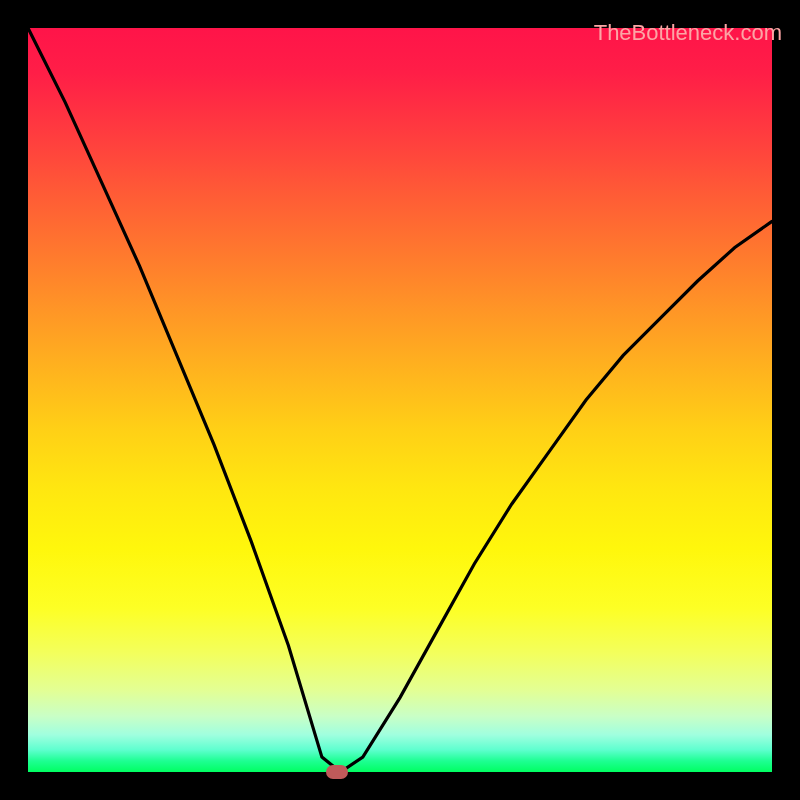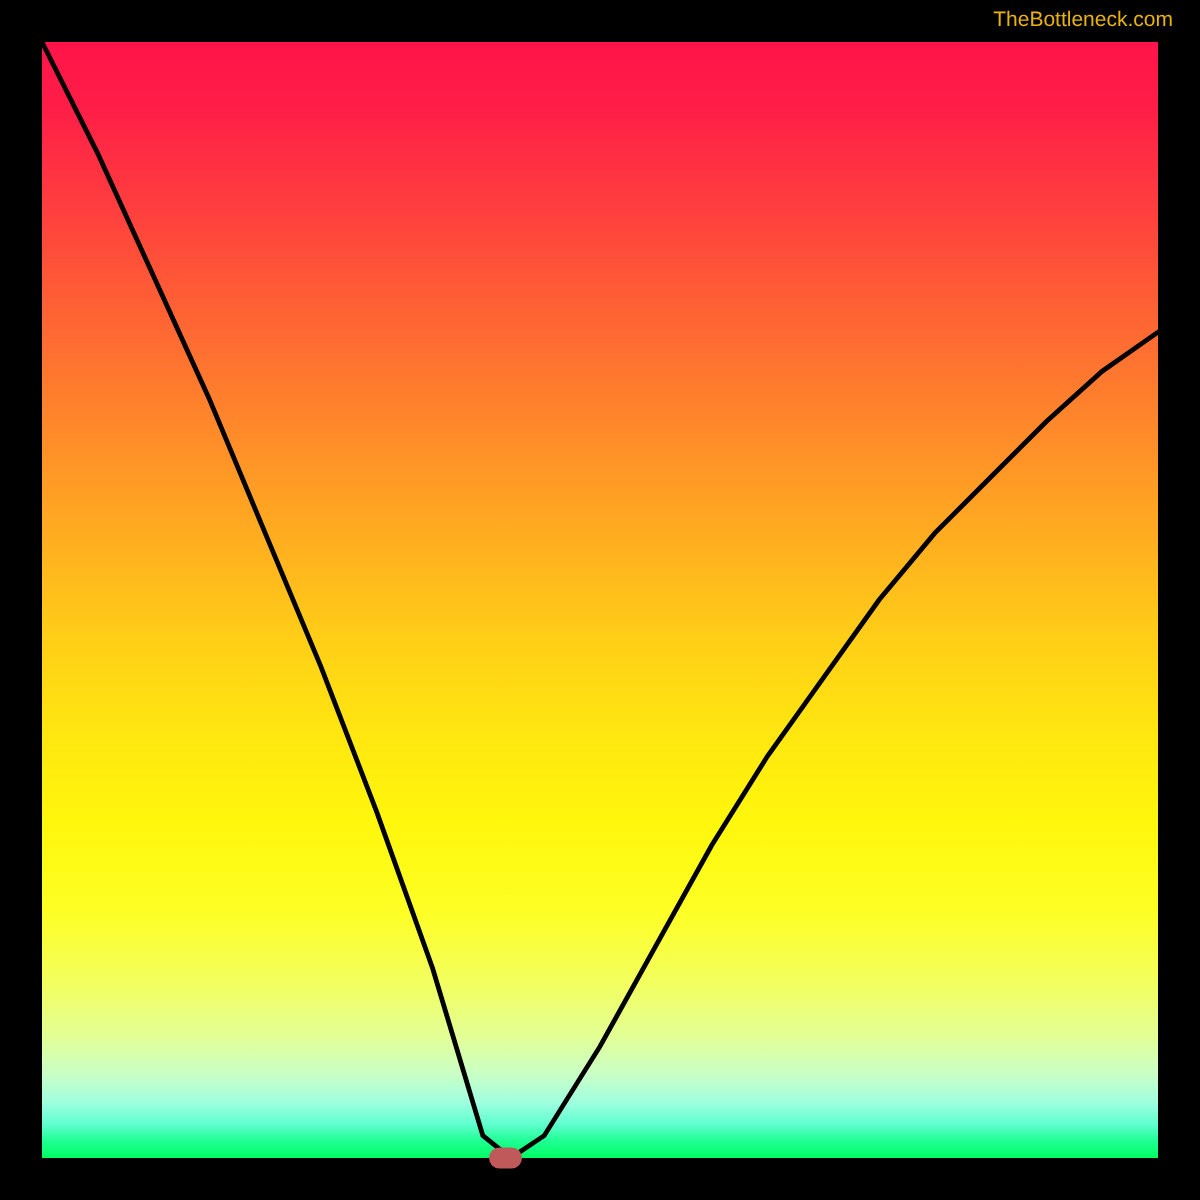--- a/index.html
+++ b/index.html
@@ -6,24 +6,24 @@
     margin: 0;
     padding: 0;
     width: 800px;
     height: 800px;
     background: #000;
     position: relative;
     font-family: Arial, sans-serif;
   }
   .watermark {
     position: absolute;
-    top: 4px;
+    top: 20px;
     right: 18px;
-    color: #eab308;
-    font-size: 14px;
+    color: #fca5a5;
+    font-size: 22px;
     font-weight: 500;
     z-index: 10;
   }
   .plot-area {
     position: absolute;
     left: 28px;
     top: 28px;
     width: 744px;
     height: 744px;
   }

